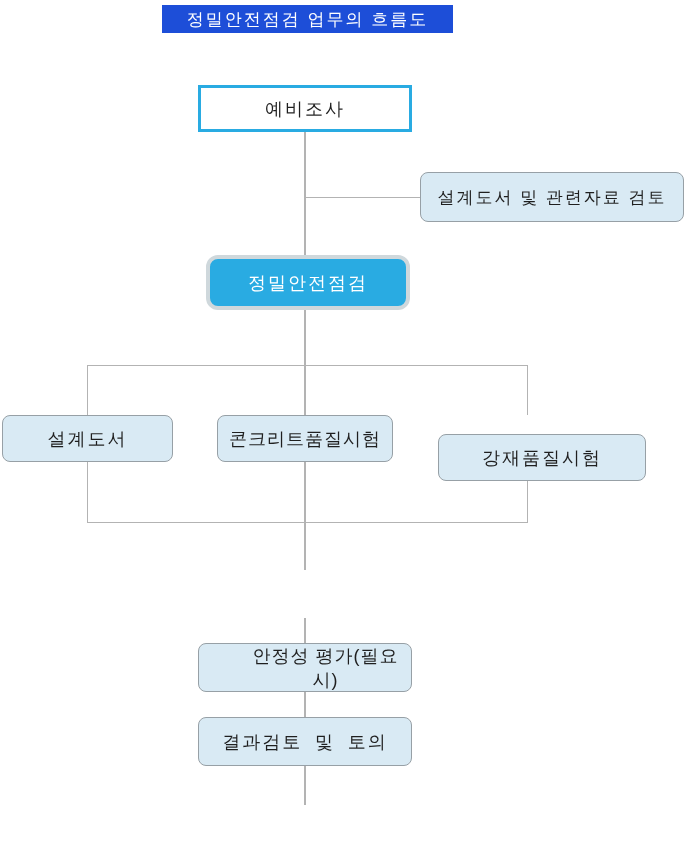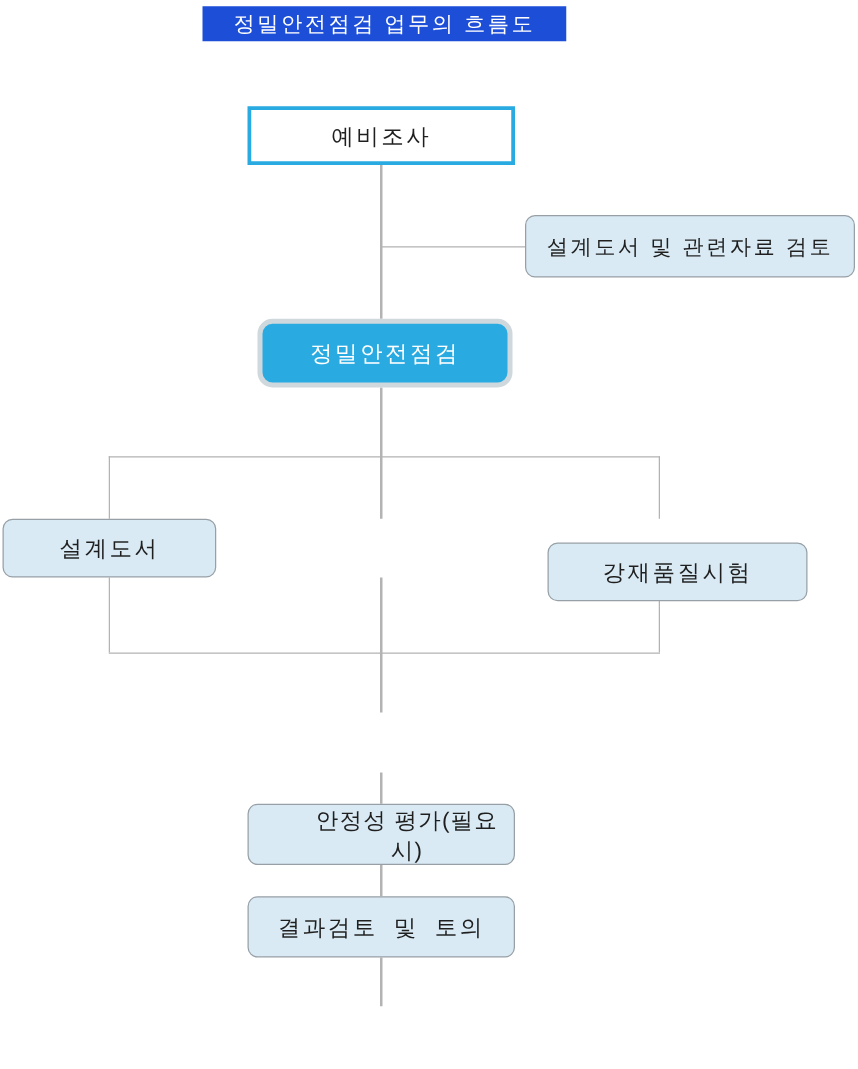--- a/index.html
+++ b/index.html
@@ -82,20 +82,21 @@
   <div class="line vline" style="left:304px; top:766px; height:39px;"></div>
 
   <div class="node node-outline-blue" style="left:198px; top:85px; width:214px; height:47px;">예비조사</div>
 
   <div class="node node-light" style="left:420px; top:172px; width:264px; height:50px; font-size:17px;">설계도서 및 관련자료 검토</div>
 
   <div class="node node-primary" style="left:206px; top:255px; width:204px; height:55px;">정밀안전점검</div>
 
   <div class="node node-light" style="left:2px; top:415px; width:171px; height:47px;">설계도서</div>
 
+  <div class="node node-light" style="left:217px; top:415px; width:176px; height:47px; letter-spacing:1px;">콘크리트품질시험</div>
 
   <div class="node node-light" style="left:438px; top:434px; width:208px; height:47px;">강재품질시험</div>
 
 
   <div class="node node-light" style="left:198px; top:643px; width:214px; height:49px; letter-spacing:1px;padding-left:41px;">안정성 평가(필요시)</div>
 
   <div class="node node-light" style="left:198px; top:717px; width:214px; height:49px;font-family:Liberation Mono, monospace;">결과검토 및 토의</div>
 
 
 </div>

